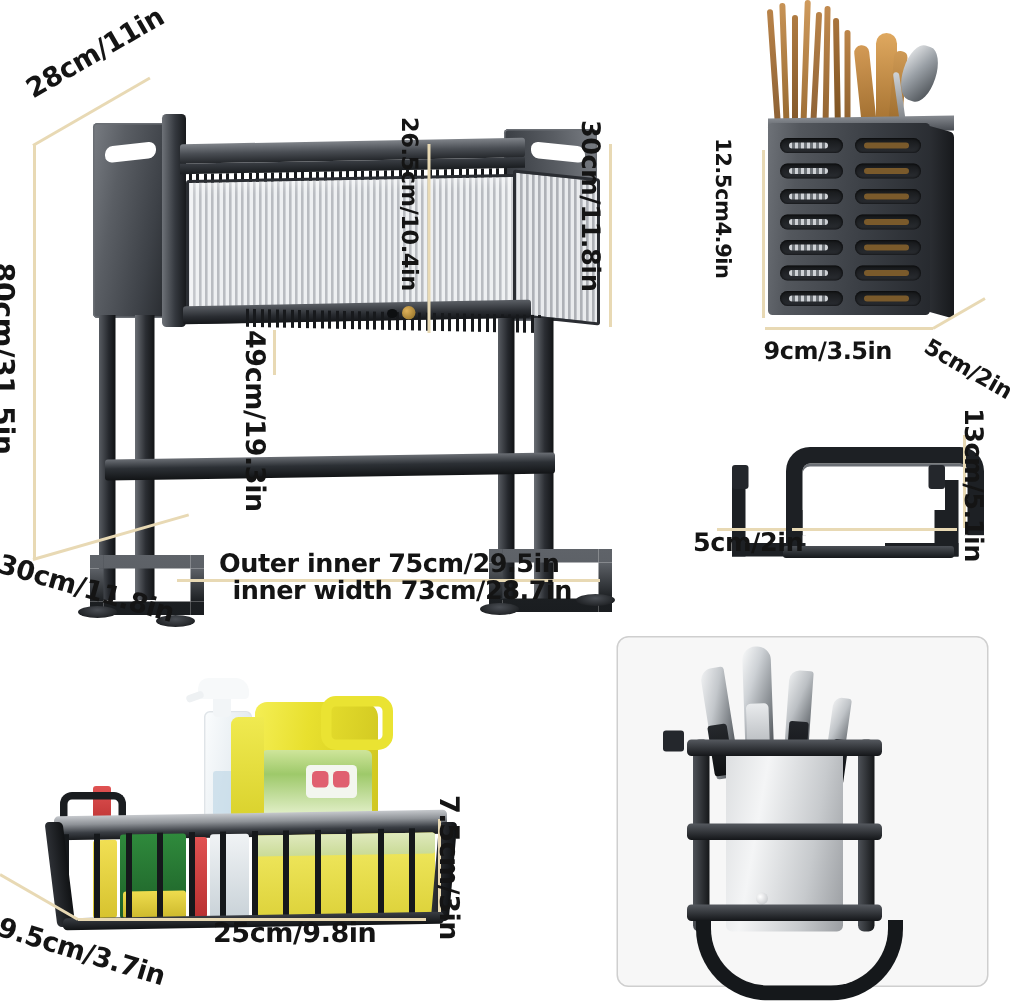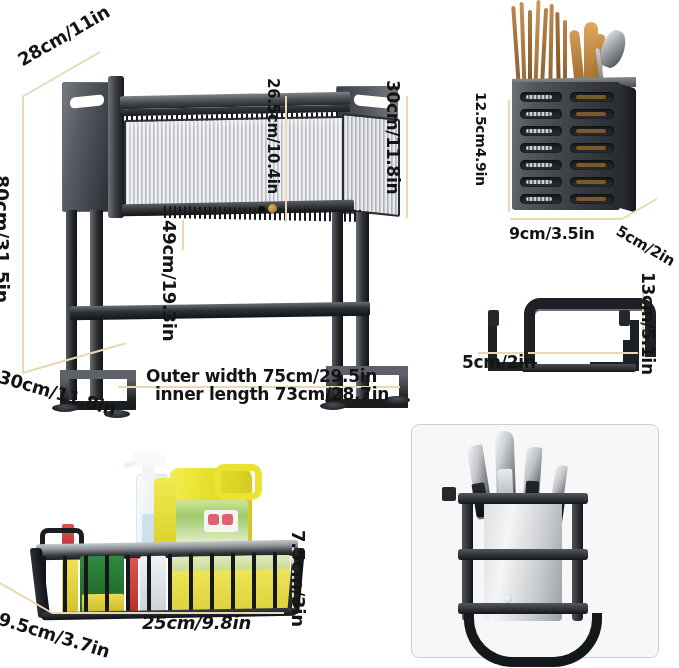--- a/index.html
+++ b/index.html
@@ -205,22 +205,22 @@
   <div class="guide v" style="left:285px;top:96px;height:126px;"></div>
   <div class="guide v" style="left:406px;top:96px;height:122px;"></div>
   <div class="guide v" style="left:182px;top:220px;height:30px;"></div>
 
   <div class="dim" style="left:14px;top:52px;font-size:18px;transform:rotate(-30deg);transform-origin:0 0;">28cm/11in</div>
   <div class="dim" style="left:13px;top:175px;font-size:19px;transform:rotate(90deg);transform-origin:0 0;">80cm/31.5in</div>
   <div class="dim" style="left:2px;top:366px;font-size:18px;transform:rotate(16deg);transform-origin:0 0;">30cm/11.8in</div>
   <div class="dim" style="left:282px;top:78px;font-size:15px;transform:rotate(90deg);transform-origin:0 0;">26.5cm/10.4in</div>
   <div class="dim" style="left:403px;top:80px;font-size:17px;transform:rotate(90deg);transform-origin:0 0;">30cm/11.8in</div>
   <div class="dim" style="left:180px;top:220px;font-size:18px;transform:rotate(90deg);transform-origin:0 0;">49cm/19.3in</div>
-  <div class="dim" style="left:146px;top:366px;font-size:17px;">Outer width 75cm/29.5in</div>
-  <div class="dim" style="left:155px;top:384px;font-size:17px;">inner length 73cm/28.7in</div>
+  <div class="dim" style="left:146px;top:366px;font-size:17px;">Outer inner 75cm/29.5in</div>
+  <div class="dim" style="left:155px;top:384px;font-size:17px;">inner width 73cm/28.7in</div>
 
   <div id="holder">
 
     <div class="stick" style="left:16px;top:6px;width:4px;height:80px;background:linear-gradient(180deg,#b98349,#8a5f33);transform:rotate(-4deg);"></div>
     <div class="stick" style="left:23px;top:2px;width:4px;height:84px;background:linear-gradient(180deg,#c79356,#95682f);transform:rotate(-2deg);"></div>
     <div class="stick" style="left:30px;top:10px;width:4px;height:78px;background:linear-gradient(180deg,#b07c42,#7e5529);"></div>
     <div class="stick" style="left:37px;top:0px;width:4px;height:88px;background:linear-gradient(180deg,#cf9a5c,#9a6b32);transform:rotate(2deg);"></div>
     <div class="stick" style="left:44px;top:8px;width:4px;height:80px;background:linear-gradient(180deg,#b98349,#8a5f33);transform:rotate(3deg);"></div>
     <div class="stick" style="left:51px;top:4px;width:4px;height:84px;background:linear-gradient(180deg,#c28b50,#8e612e);transform:rotate(1deg);"></div>
     <div class="stick" style="left:58px;top:12px;width:4px;height:76px;background:linear-gradient(180deg,#a9743c,#78501f);transform:rotate(-1deg);"></div>
@@ -345,21 +345,21 @@
     <div class="bk-sideR"></div>
     <div class="bk-bottom"></div>
   </div>
 
   <div class="guide v" style="left:292px;top:546px;height:62px;"></div>
   <div class="guide h" style="left:52px;top:612px;width:232px;"></div>
   <div class="guide diag" style="left:52px;top:612px;width:60px;transform:rotate(-150deg);"></div>
 
   <div class="dim" style="left:309px;top:530px;font-size:18px;transform:rotate(90deg);transform-origin:0 0;">7.5cm/3in</div>
   <div class="dim" style="left:2px;top:608px;font-size:18px;transform:rotate(17deg);transform-origin:0 0;">9.5cm/3.7in</div>
-  <div class="dim" style="left:142px;top:612px;font-size:18px;font-style:italic;">25cm/9.8in</div>
+  <div class="dim" style="left:142px;top:612px;font-size:18px;">25cm/9.8in</div>
 
   <div id="panel">
 
     <div class="knife" style="left:60px;top:20px;width:16px;height:74px;
          background:linear-gradient(110deg,#f4f5f6 0%,#c3c7cb 35%,#6f7479 70%,#2b2e32 100%);
          border-radius:8px 2px 2px 2px;transform:rotate(-9deg);"></div>
     <div class="knife" style="left:62px;top:58px;width:13px;height:34px;background:linear-gradient(180deg,#26292d,#0e1012);border-radius:2px;transform:rotate(-9deg);"></div>
 
     <div class="knife" style="left:84px;top:6px;width:19px;height:82px;
          background:linear-gradient(110deg,#fafbfb 0%,#cdd1d5 30%,#83888d 65%,#35393d 100%);

